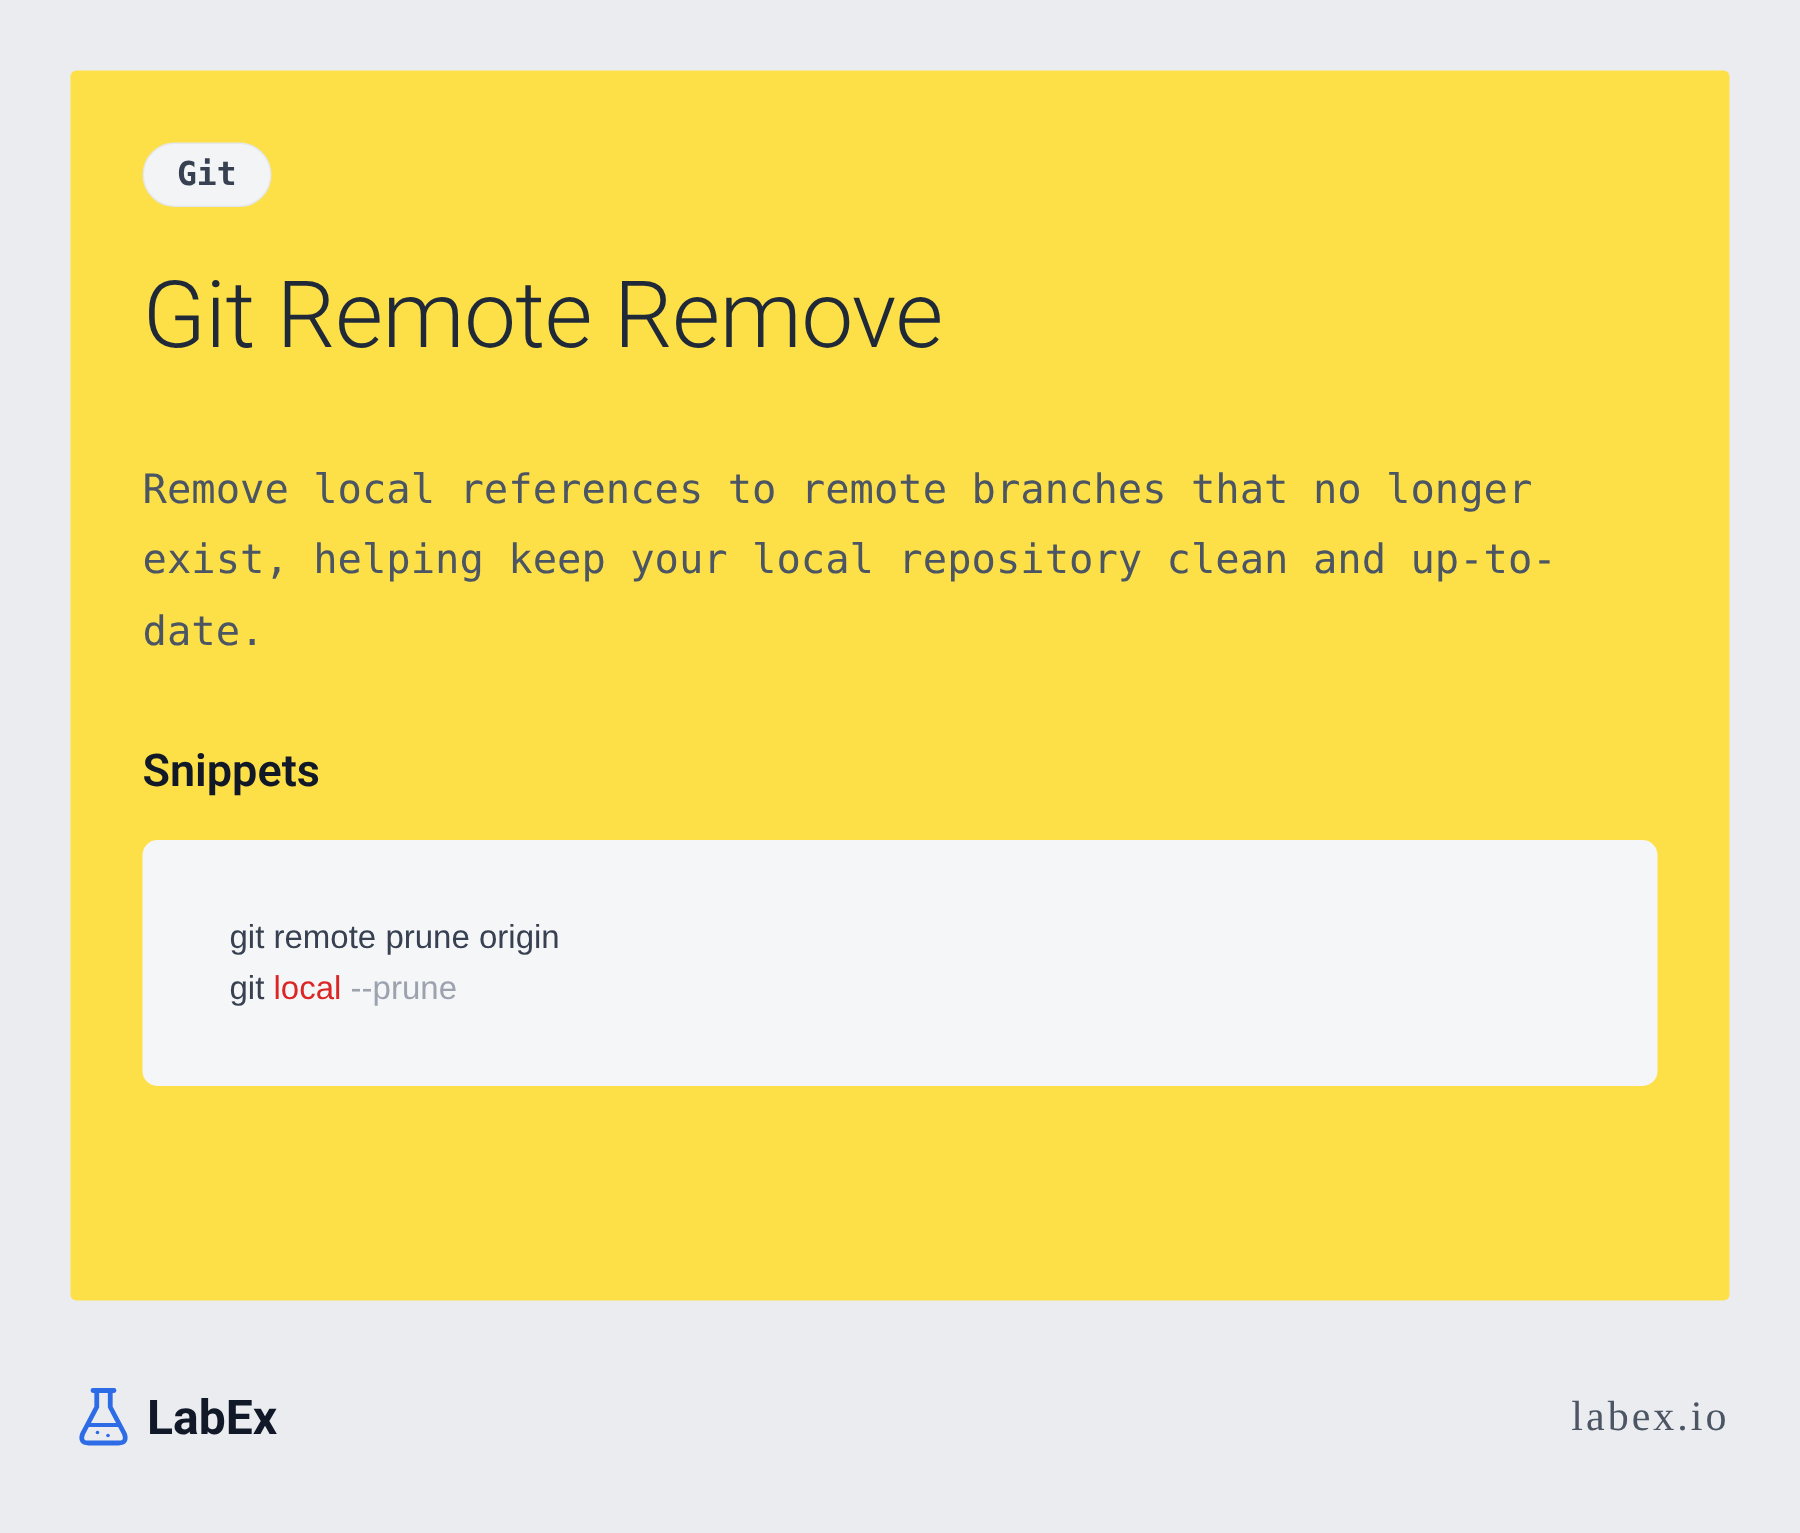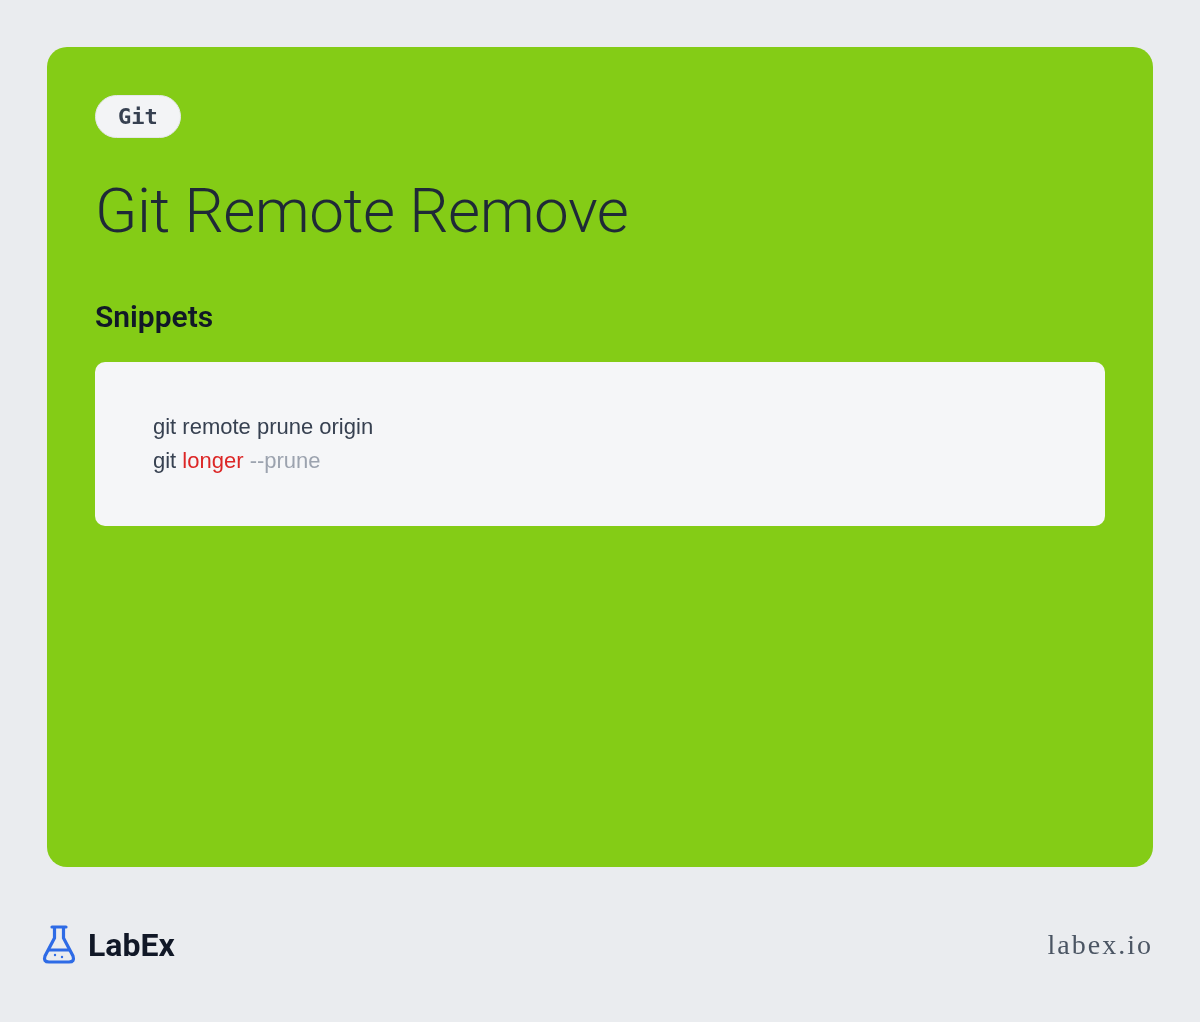--- a/index.html
+++ b/index.html
@@ -9,22 +9,22 @@
     }
     body {
       background-color: #EAECEF;
       font-family: -apple-system, BlinkMacSystemFont, "Segoe UI", Roboto, Helvetica, Arial, sans-serif;
       width: 1200px;
       height: 1022px;
       padding: 47px;
       position: relative;
     }
     .card {
-      background-color: #84cc16;
-      border-radius: 20px;
+      background-color: #fde047;
+      border-radius: 4px;
       padding: 48px;
       width: 100%;
       height: 820px;
     }
     .tag {
       display: inline-block;
       background-color: #F3F4F6;
       border: 1px solid #E5E7EB;
       border-radius: 999px;
       padding: 8px 22px;
@@ -68,21 +68,21 @@
     }
     .kw {
       color: #DC2626;
     }
     .flag {
       color: #9CA3AF;
     }
     .footer {
       position: absolute;
       bottom: 47px;
-      left: 40px;
+      left: 50px;
       right: 47px;
       display: flex;
       justify-content: space-between;
       align-items: center;
       height: 60px;
     }
     .logo {
       display: flex;
       align-items: center;
       gap: 10px;
@@ -102,24 +102,25 @@
       width: 38px;
       height: 42px;
     }
   </style>
 </head>
 <body>
 
 <div class="card">
   <span class="tag">Git</span>
   <h1 class="title">Git Remote Remove</h1>
+  <p class="description">Remove local references to remote branches that no longer exist, helping keep your local repository clean and up-to-date.</p>
   <h2 class="snippets-heading">Snippets</h2>
   <div class="code-block">
     <div class="code-line">git remote prune origin</div>
-    <div class="code-line"><span>git </span><span class="kw">longer</span><span> </span><span class="flag">--prune</span></div>
+    <div class="code-line"><span>git </span><span class="kw">local</span><span> </span><span class="flag">--prune</span></div>
   </div>
 </div>
 
 <div class="footer">
   <div class="logo">
     <svg class="flask-icon" viewBox="0 0 38 42" fill="none" stroke="#2E6BE6" stroke-width="3.2" stroke-linejoin="round" stroke-linecap="round">
       <path d="M 12 3 L 26 3 M 14.5 3 L 14.5 14 L 5 32 Q 3 38 9 38 L 29 38 Q 35 38 33 32 L 23.5 14 L 23.5 3"></path>
       <path d="M 9 26 L 29 26" stroke-width="2.8"></path>
       <circle cx="15" cy="31" r="1.2" fill="#2E6BE6" stroke="none"></circle>
       <circle cx="22" cy="33" r="1.2" fill="#2E6BE6" stroke="none"></circle>

